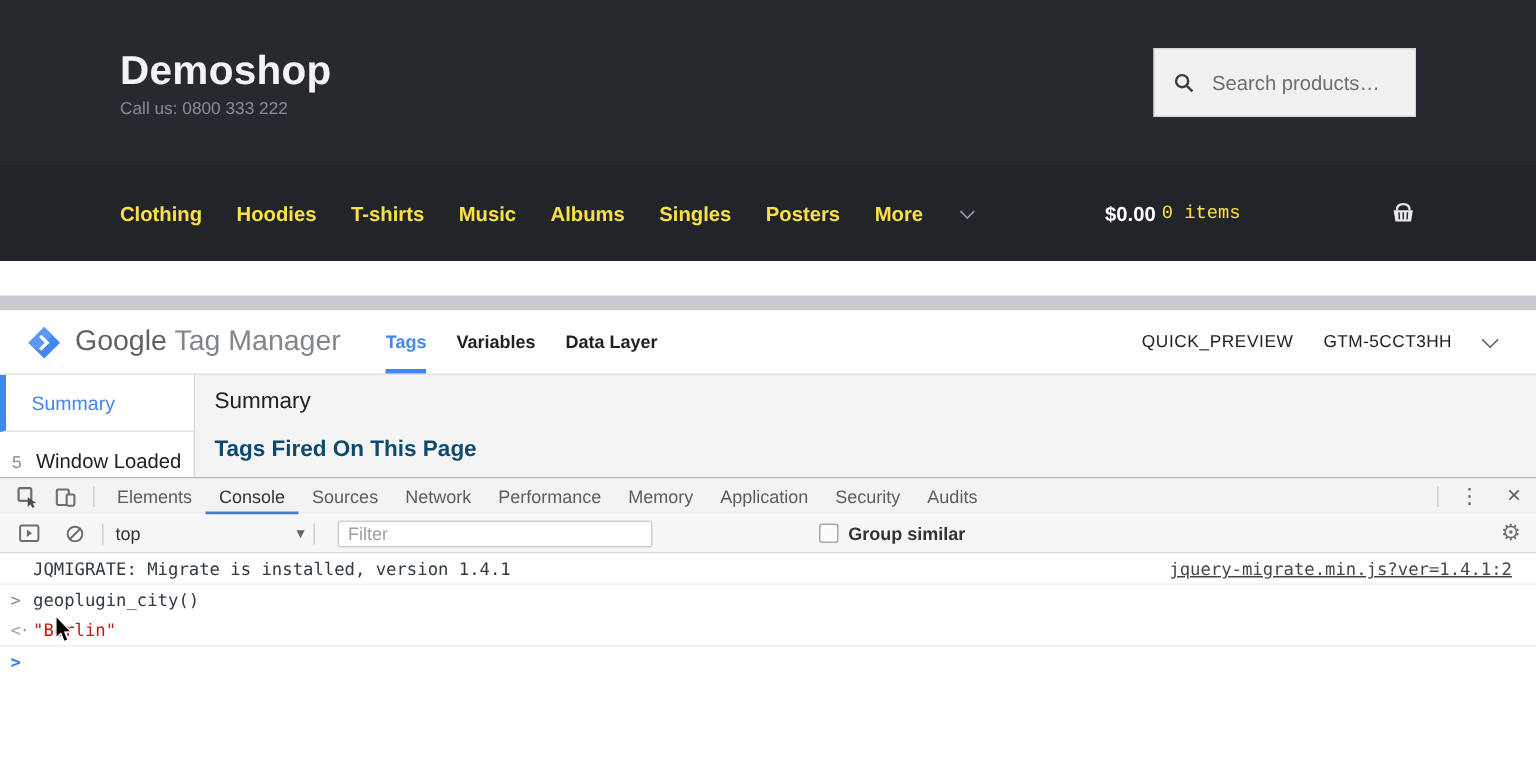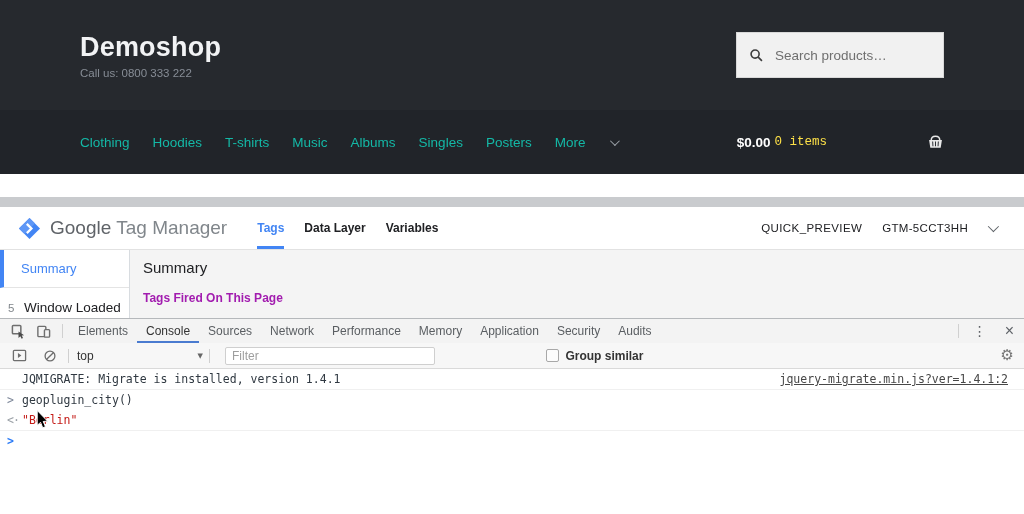--- a/index.html
+++ b/index.html
@@ -5,29 +5,29 @@
   html,body{margin:0;padding:0;background:#fff;}
   .screen{position:relative;width:1024px;height:514px;background:#fff;overflow:hidden;
           font-family:"Liberation Sans",sans-serif;padding-left:45px;}
 
   
   .shop-header{position:absolute;top:0;left:0;width:1024px;height:174px;background:#26292e;}
   .shop-top{height:110px;display:flex;justify-content:space-between;align-items:center;
             padding:0 80px;box-sizing:border-box;background:#26292e;}
   .shop-title{margin:0;font-size:27px;font-weight:700;color:#f2f3f5;letter-spacing:.2px;}
   .shop-tagline{font-size:11.5px;color:#878d96;margin-top:4px;}
-  .search-box{width:208px;height:46px;background:#f1f1f1;border:1px solid #d9d9d9;
+  .search-box{width:175px;height:46px;background:#f1f1f1;border:1px solid #d9d9d9;
               display:flex;align-items:center;gap:9px;padding:0 12px;box-sizing:border-box;}
   .search-box input{border:none;background:transparent;outline:none;width:100%;
               font-size:13.5px;color:#555;font-family:"Liberation Sans",sans-serif;}
   .search-box input::placeholder{color:#6f6f6f;}
   .shop-nav{height:64px;background:#212429;display:flex;align-items:center;
             justify-content:space-between;padding:0 80px;box-sizing:border-box;}
   .nav-items{display:flex;gap:23px;align-items:center;}
-  .nav-item{font-size:13.5px;font-weight:400;color:#14b8a6;cursor:pointer;white-space:nowrap;}
+  .nav-item{font-size:13.5px;font-weight:700;color:#fde047;cursor:pointer;white-space:nowrap;}
   .nav-more{display:flex;align-items:center;gap:25px;}
   .chev{display:inline-block;width:6px;height:6px;border-right:1.6px solid #9aa0a6;
         border-bottom:1.6px solid #9aa0a6;transform:rotate(45deg) translateY(-2px);}
   .cart-area{display:flex;align-items:center;}
   .cart-total{font-size:13.5px;font-weight:700;color:#fff;}
   .cart-count{font-size:12.5px;color:#fde047;margin-left:4px;font-family:Liberation Mono, monospace;}
   .cart-icon{margin-left:100px;display:flex;cursor:pointer;}
 
   
   .gtm-strip{position:absolute;top:197px;left:0;width:1024px;height:10px;background:#c9cbce;}
@@ -50,21 +50,21 @@
                display:flex;background:#f4f4f4;}
   .gtm-sidebar{width:130px;background:#fff;border-right:1px solid #d8dce0;box-sizing:border-box;}
   .gtm-side-sel{height:38px;display:flex;align-items:center;border-left:4px solid #4285f4;
                 border-bottom:1px solid #e4e4e4;padding-left:17px;box-sizing:border-box;
                 font-size:13px;color:#4285f4;cursor:pointer;background:#fff;}
   .gtm-side-event{display:flex;align-items:baseline;padding:12px 0 0 8px;cursor:pointer;}
   .gtm-ev-num{font-size:11.5px;color:#80868b;width:14px;}
   .gtm-ev-label{font-size:13.5px;color:#202124;margin-left:2px;}
   .gtm-main{flex:1;padding:9px 0 0 13px;box-sizing:border-box;}
   .gtm-heading{font-size:15px;color:#202124;}
-  .gtm-section{margin-top:15px;font-size:12px;font-weight:700;color:#a21caf;cursor:pointer;}
+  .gtm-section{margin-top:15px;font-size:15px;font-weight:700;color:#0c4a6e;cursor:pointer;}
 
   
   .devtools{position:absolute;top:318px;left:0;width:1024px;bottom:0;background:#fff;
             border-top:1px solid #b5b8bb;display:flex;flex-direction:column;box-sizing:border-box;}
   .dt-tabbar{height:24px;background:#f3f3f3;display:flex;align-items:stretch;padding-left:6px;}
   .dt-icon{display:flex;align-items:center;padding:0 5px;cursor:pointer;}
   .dt-sep{width:1px;height:14px;background:#d0d0d0;align-self:center;margin:0 6px;}
   .dt-tab{display:flex;align-items:center;padding:0 9px;font-size:12px;color:#5a5e62;
           cursor:pointer;box-sizing:border-box;}
   .dt-tab.active{color:#333;border-bottom:2px solid #4a7bd0;padding-top:2px;}
@@ -163,22 +163,22 @@
         <polygon points="12,1 23,12 12,23 1,12" fill="#4285f4"></polygon>
         <polygon points="12,1 1,12 6.8,17.8 17.8,6.8" fill="#5e97f6"></polygon>
         <path d="M9.2 7.2 L14 12 L9.2 16.8" stroke="#ffffff" stroke-width="2.4" fill="none"></path>
       </svg>
     </span>
     <span class="gtm-brand">
       <span class="b1">Google</span><span class="b2">Tag Manager</span>
     </span>
     <div class="gtm-tabs">
       <span class="gtm-tab active">Tags</span>
+      <span class="gtm-tab">Variables</span>
       <span class="gtm-tab">Data Layer</span>
-      <span class="gtm-tab">Variables</span>
     </div>
     <div class="gtm-right">
       <span class="gtm-badge">QUICK_PREVIEW</span>
       <span class="gtm-id">GTM-5CCT3HH</span>
       <span class="chev chev-dark"></span>
     </div>
   </section>
 
   <section class="gtm-content">
     <aside class="gtm-sidebar">

